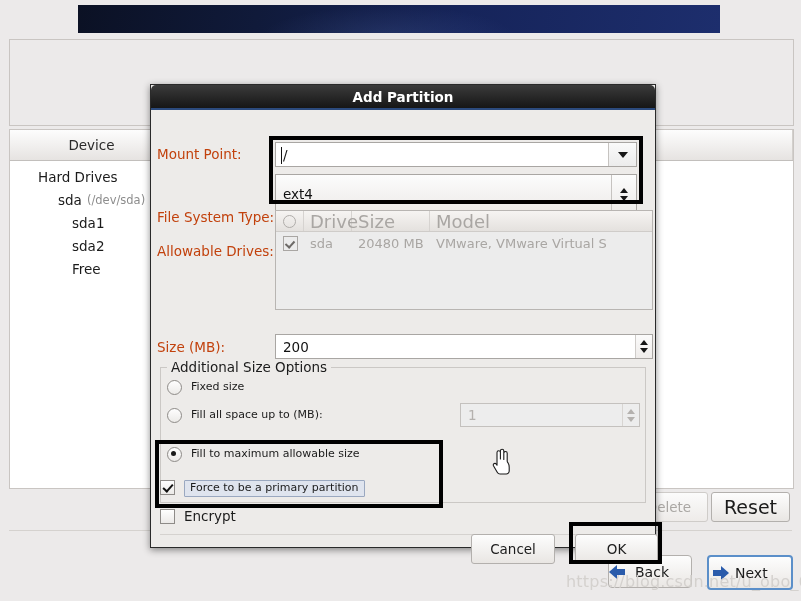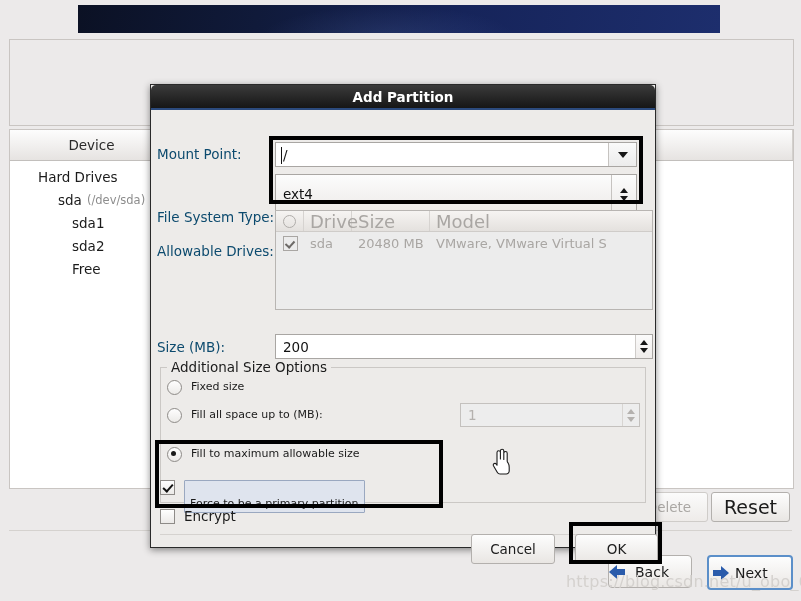--- a/index.html
+++ b/index.html
@@ -131,21 +131,21 @@
   #titlebar{
     height:23px;width:100%;
     background:linear-gradient(#3b3b3b,#2a2a2a 45%,#161616);
     border-radius:5px 5px 0 0;
     border-bottom:2px solid #2b4a7d;
     display:flex;align-items:center;justify-content:center;
     color:#ffffff;font-size:13.5px;font-weight:bold;
   }
   #dlg-body{position:relative;width:100%;height:437px;}
 
-  .lbl{position:absolute;font-size:13.5px;color:#0c4a6e;}
+  .lbl{position:absolute;font-size:13.5px;color:#c2410c;}
 
   
   .hl{position:absolute;border:4px solid #000;box-sizing:border-box;pointer-events:none;}
 
   #hl-top{left:118px;top:26px;width:374px;height:68px;}
   #hl-radio{left:4px;top:330px;width:288px;height:68px;}
   #hl-ok{left:418px;top:412px;width:93px;height:42px;}
 
   
   #mp-combo{
@@ -251,21 +251,21 @@
     background:#ededed;border:1px solid #c4c1be;box-sizing:border-box;display:flex;
   }
   #fillto-val{flex:1;display:flex;align-items:center;padding-left:7px;font-size:13.5px;color:#b4b1ae;}
   .spinbtns.dis{border-left:1px solid #d8d5d2;background:#ededed;}
   .caret-up.dis{border-bottom-color:#b4b1ae;}
   .caret-dn.dis{border-top-color:#b4b1ae;}
   #row-fillmax{top:337px;}
   #row-primary{top:370px;}
   #primary-focus{
     border:1px solid #9aa8c0;background:#dfe4ee;
-    padding:16px 5px 2px 5px;border-radius:1px;
+    padding:0 5px 2px 5px;border-radius:1px;
   }
   #row-encrypt{position:absolute;left:9px;top:398px;display:flex;align-items:center;font-size:13.5px;}
 
   #dlg-sep{position:absolute;left:9px;top:424px;width:486px;height:1px;background:#d5d2cf;}
 
   #dlg-buttons{position:absolute;left:0;top:0;width:100%;height:100%;}
   .dbtn{
     position:absolute;height:28px;border:1px solid #b3b0ad;border-radius:3px;
     background:linear-gradient(#fdfdfd,#e9e6e3);
     display:flex;align-items:center;justify-content:center;

